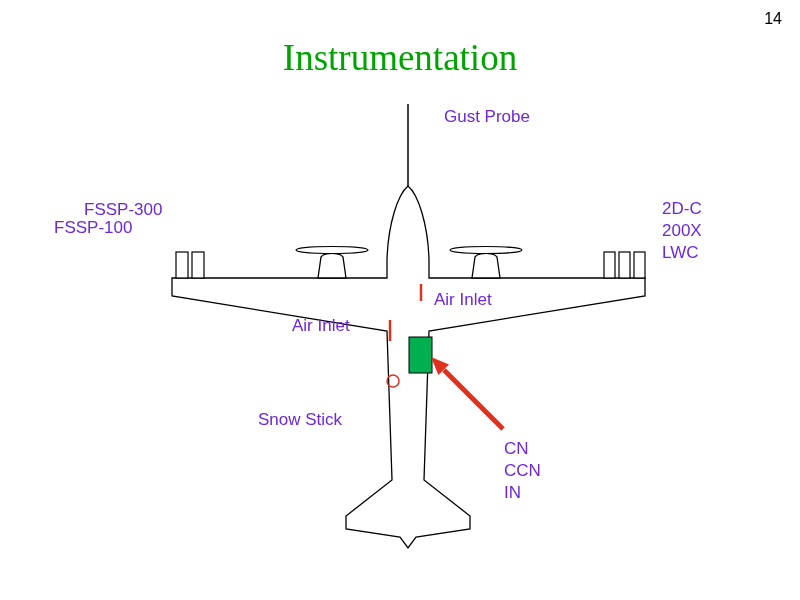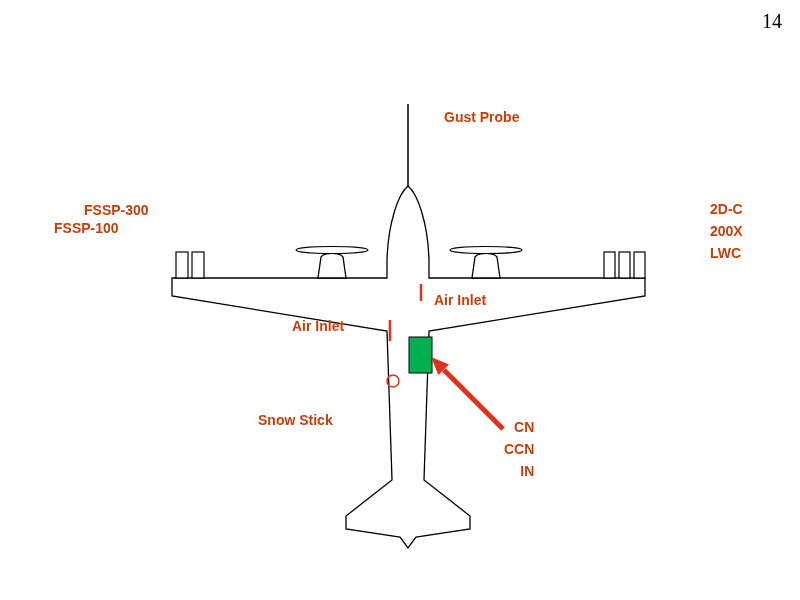--- a/index.html
+++ b/index.html
@@ -11,55 +11,56 @@
   html,body{margin:0;padding:0;background:#ffffff;}
   .slide{
     position:relative;
     width:800px;height:600px;
     background:#ffffff;
     overflow:hidden;
     font-family:"Liberation Sans",sans-serif;
   }
   .page-number{
     position:absolute;top:10px;right:18px;
-    font-family:Liberation Serif, serif;
-    font-size:20px;color:#000;margin-left:19px;
+    font-family:Liberation Sans, sans-serif;
+    font-size:16px;color:#000;margin-left:19px;
   }
   .title{
     position:absolute;top:36px;left:0;width:100%;
     margin:0;text-align:center;
     font-family:"Liberation Serif",serif;
     font-weight:normal;
     font-size:37px;
     color:var(--title-green);
   }
   .diagram-svg{position:absolute;left:0;top:0;width:800px;height:600px;}
   .lbl{
     position:absolute;
-    font-size:14px;font-weight:bold;color:#c2410c;
+    font-size:17px;font-weight:normal;color:#6d28d9;
     white-space:nowrap;line-height:20px;
   }
   .stack div{line-height:22px;}
   
   .outline{fill:#ffffff;stroke:var(--outline);stroke-width:1.3;}
   .thinline{stroke:var(--outline);stroke-width:1.5;fill:none;}
   .pod{fill:#ffffff;stroke:var(--outline);stroke-width:1.2;}
   .prop{fill:#ffffff;stroke:var(--outline);stroke-width:1.2;}
   .highlight-rect{fill:var(--highlight-green);stroke:var(--outline);stroke-width:1;}
   .red-tick{stroke:var(--marker-red);stroke-width:2.5;fill:none;}
   .red-circle{stroke:var(--marker-red);stroke-width:1.5;fill:none;}
   .red-arrow-line{stroke:var(--marker-red);stroke-width:5;fill:none;}
   .red-arrow-head{fill:var(--marker-red);stroke:none;}
 </style>
 </head>
 <body>
 
 <div class="slide">
 
   <div class="page-number">14</div>
+  <h1 class="title">Instrumentation</h1>
 
   <svg class="diagram-svg" viewBox="0 0 800 600" aria-hidden="true">
 
     <line class="thinline" x1="408" y1="104" x2="408" y2="188"></line>
 
     <path class="outline" d="M 408 186
          C 398 194 388 224 387 260
          L 387 278
          L 172 278
          L 172 296
@@ -102,30 +103,30 @@
 
     <line class="red-arrow-line" x1="503" y1="429" x2="444" y2="370"></line>
     <polygon class="red-arrow-head" points="431,357 449,364.4 438.4,375"></polygon>
   </svg>
 
   <div class="lbl" style="left:444px;top:107px;">Gust Probe</div>
 
   <div class="lbl" style="left:84px;top:200px;">FSSP-300</div>
   <div class="lbl" style="left:54px;top:218px;">FSSP-100</div>
 
-  <div class="lbl stack" style="left:662px;top:198px;margin-left:48px;">
+  <div class="lbl stack" style="left:662px;top:198px;">
     <div>2D-C</div>
     <div>200X</div>
     <div>LWC</div>
   </div>
 
   <div class="lbl" style="left:434px;top:290px;">Air Inlet</div>
   <div class="lbl" style="left:292px;top:316px;">Air Inlet</div>
 
   <div class="lbl" style="left:258px;top:410px;">Snow Stick</div>
 
-  <div class="lbl stack" style="left:504px;top:416px;text-align:right;">
+  <div class="lbl stack" style="left:504px;top:438px;">
     <div>CN</div>
     <div>CCN</div>
     <div>IN</div>
   </div>
 
 </div>
 
 </body></html>

